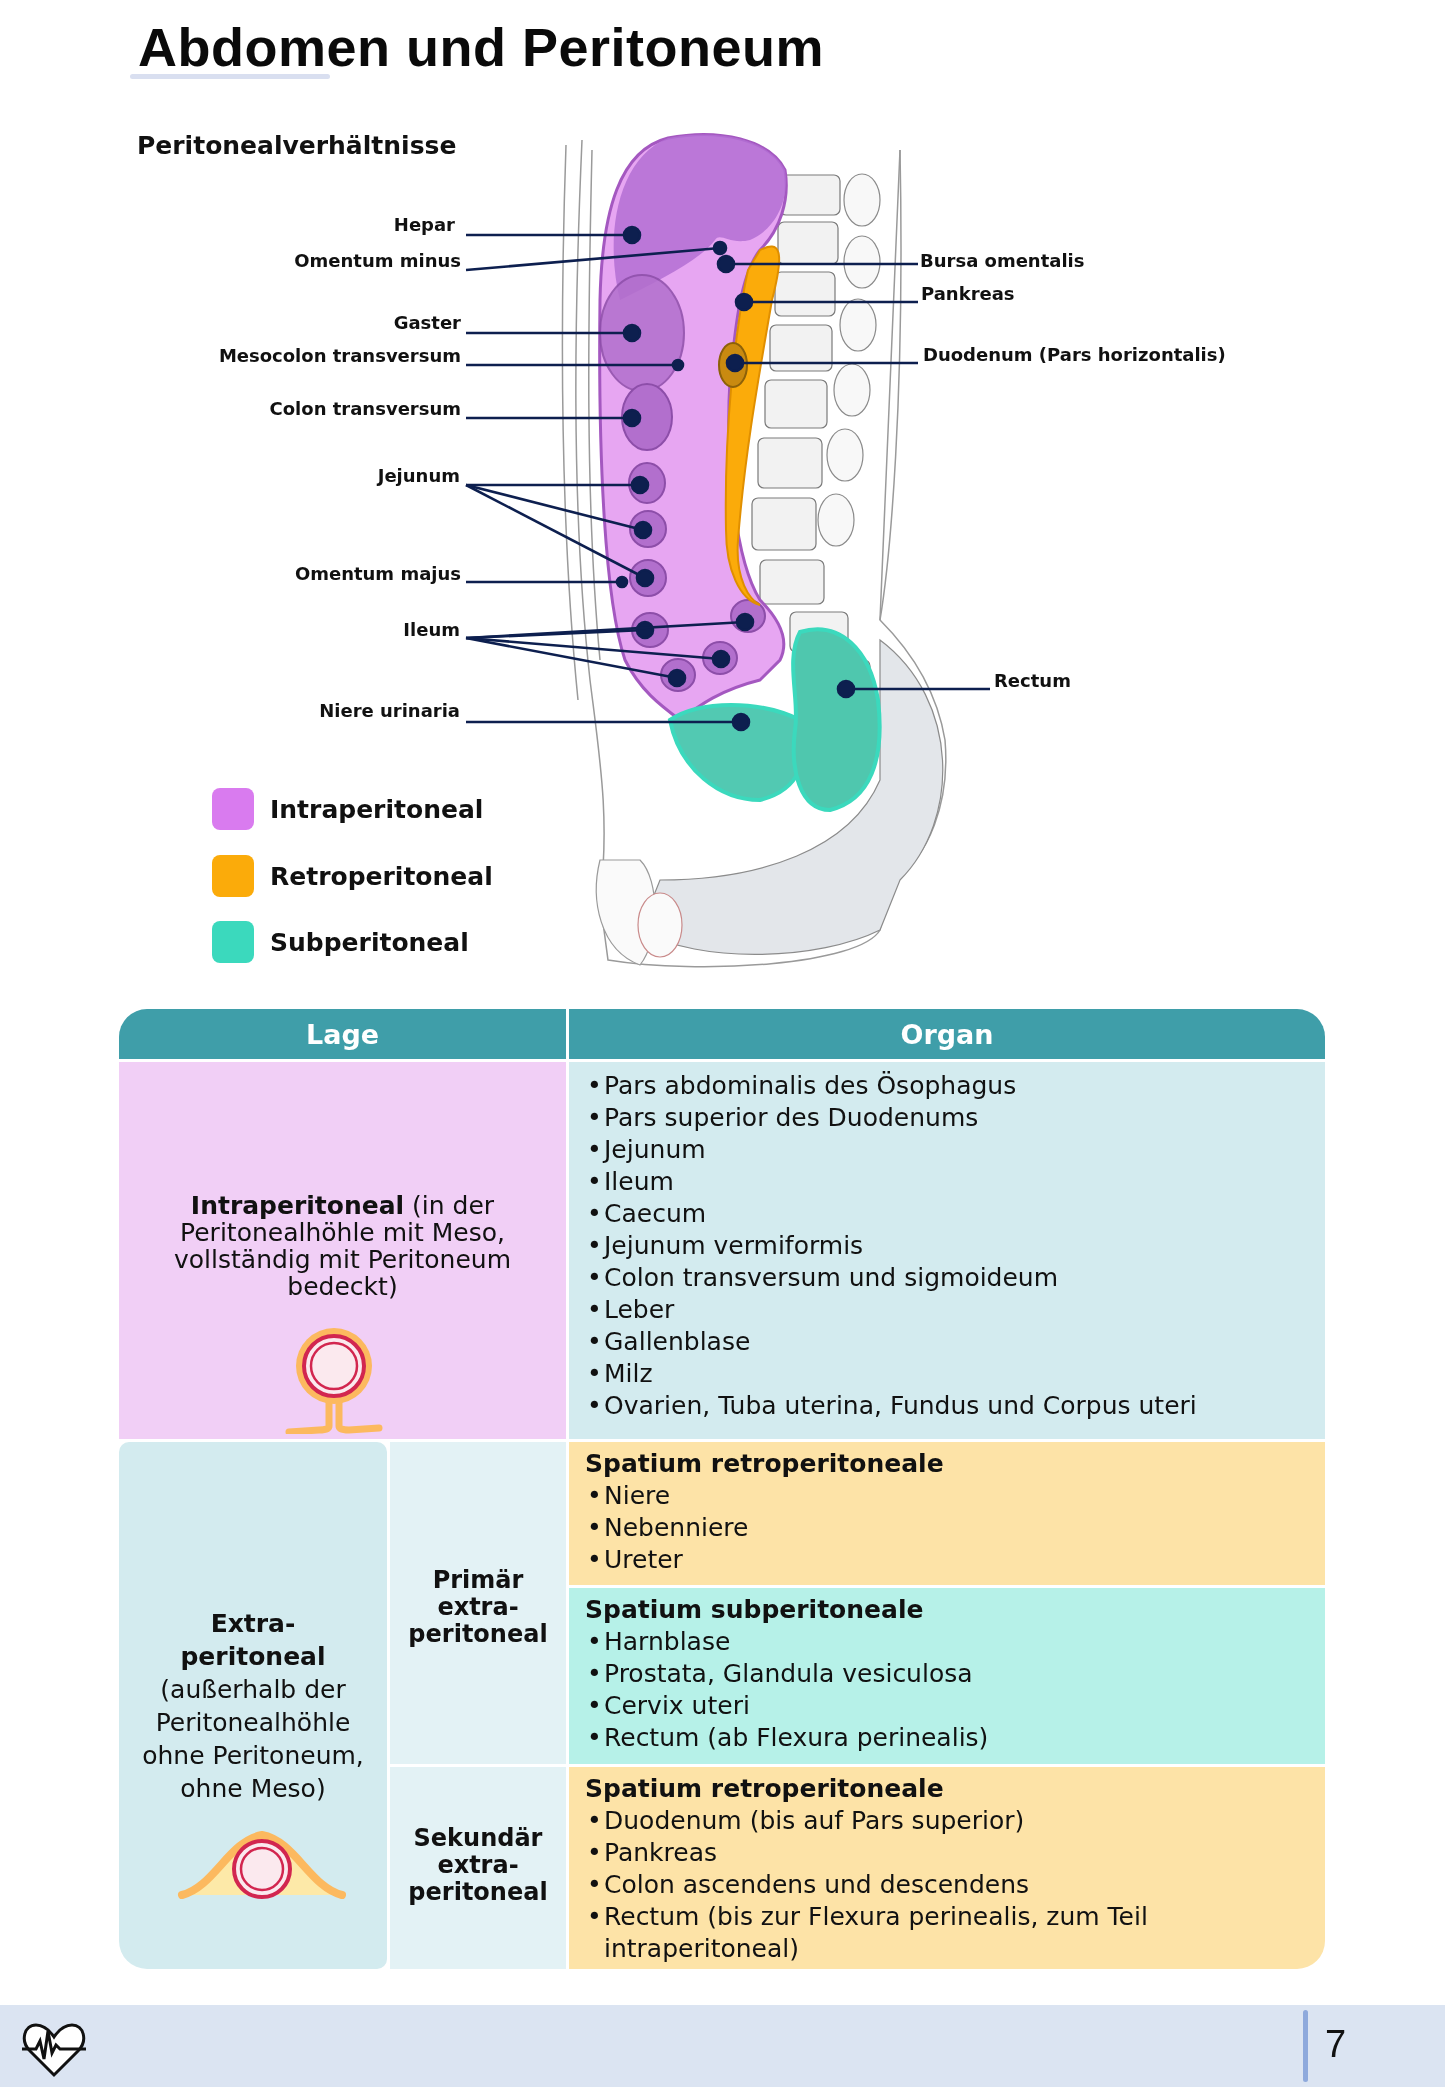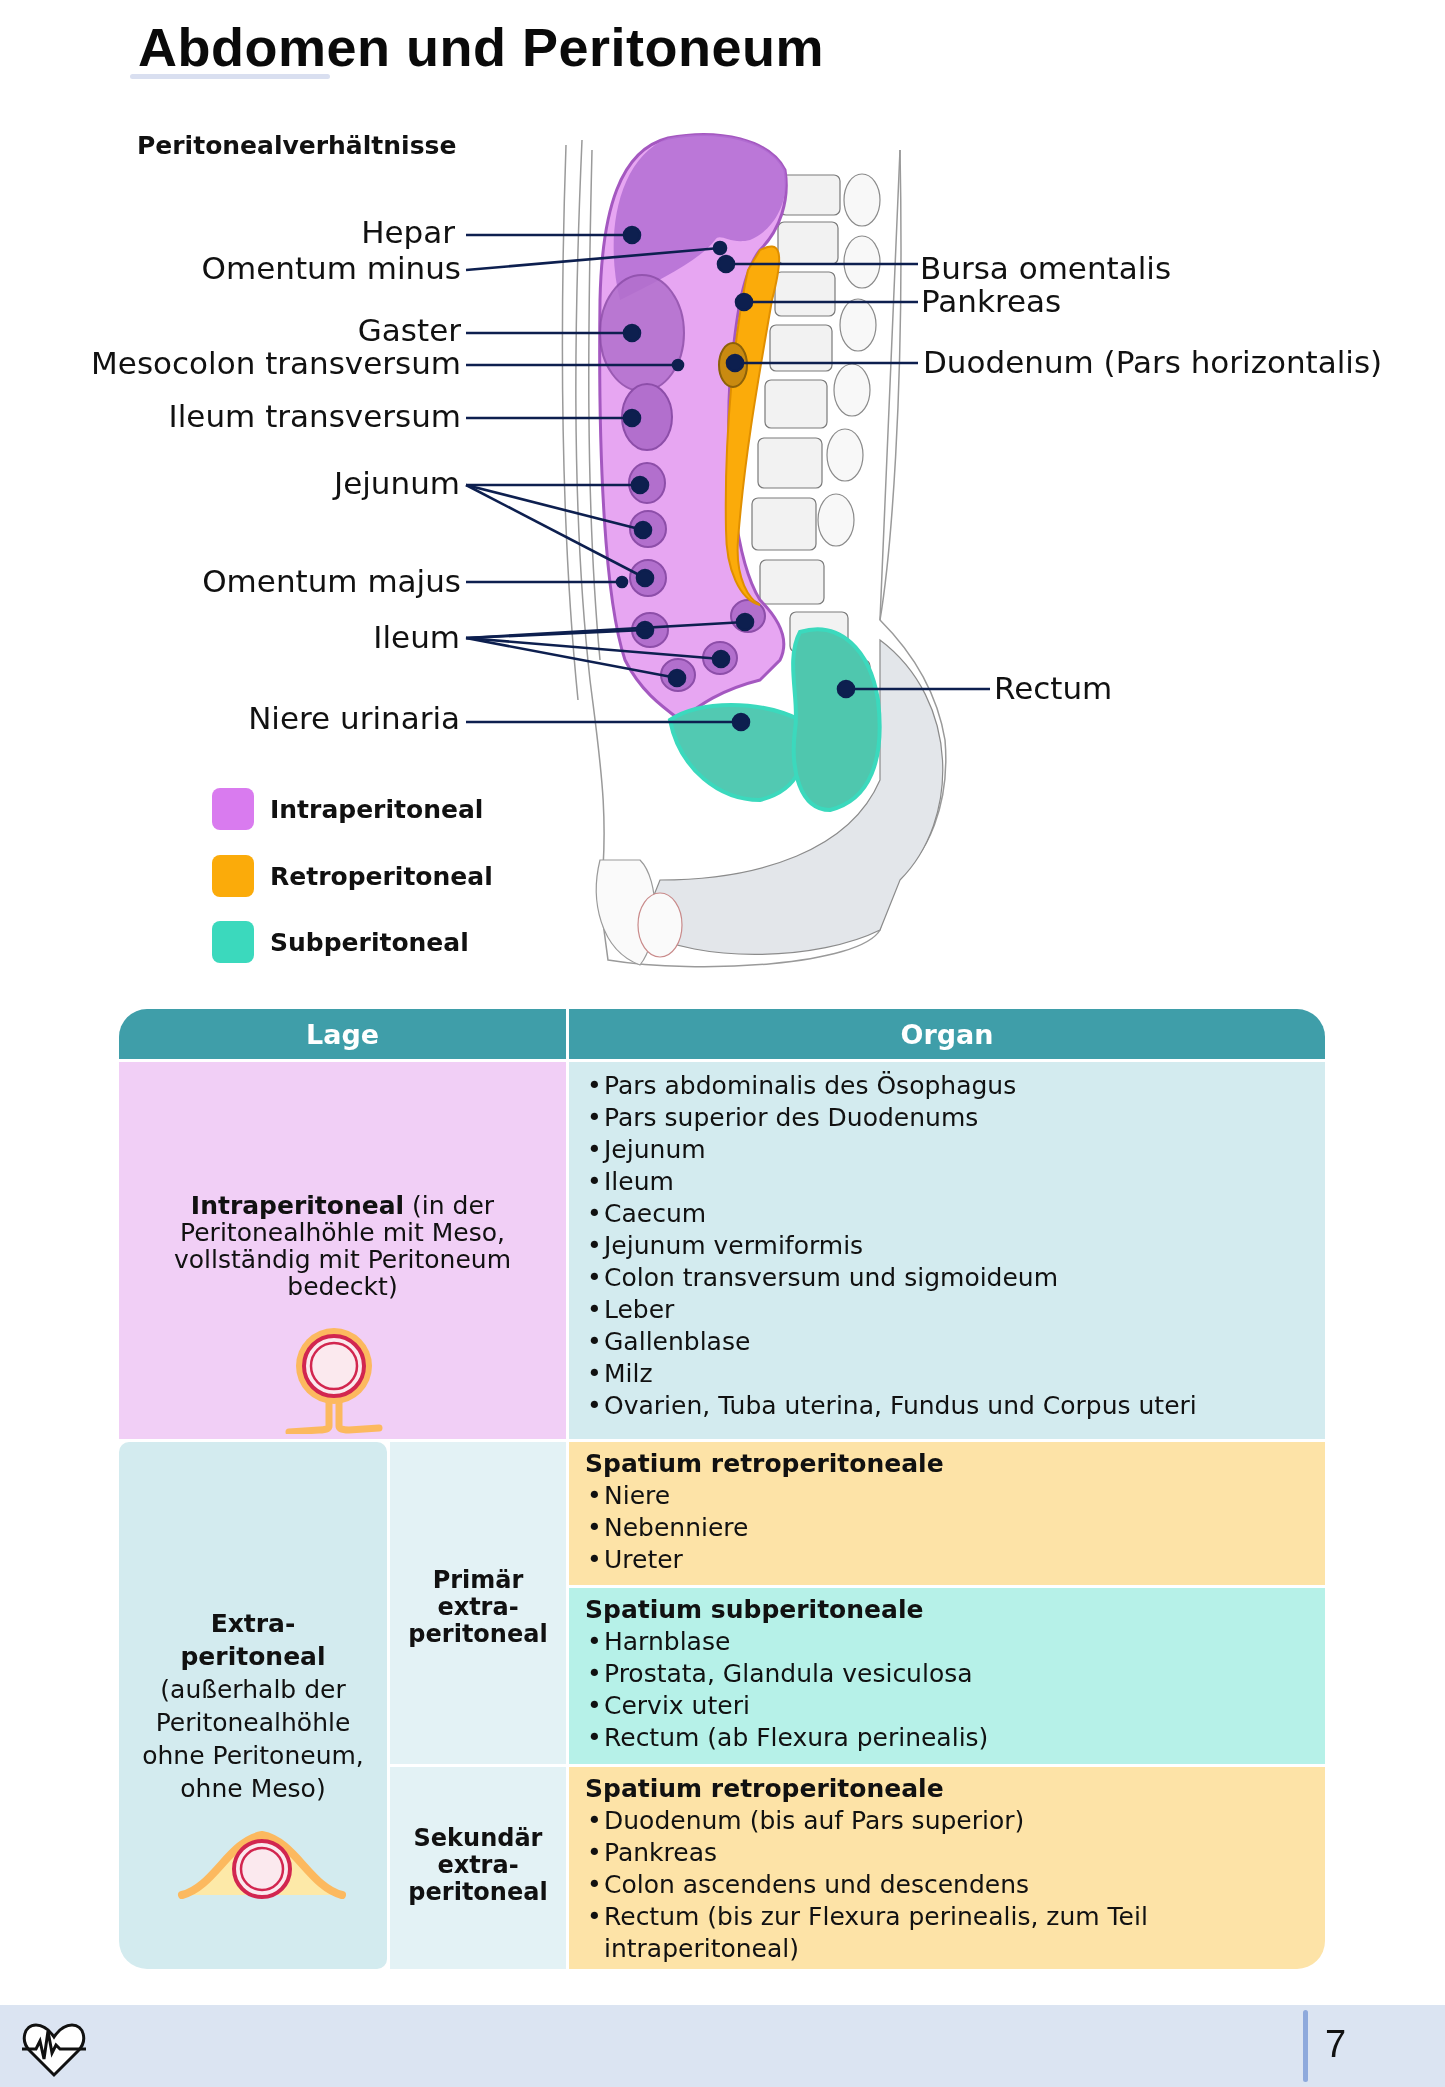--- a/index.html
+++ b/index.html
@@ -18,22 +18,22 @@
     background: #d9dff0; border-radius: 3px;
   }
   .subtitle {
     position: absolute; left: 137px; top: 131px;
     font-size: 25px; font-weight: bold; color: #111;
     font-family: "DejaVu Sans", sans-serif;
   }
   
   .figure { position: absolute; left: 0; top: 0; width: 1445px; height: 990px; }
   .label {
-    position: absolute; font-size: 31px; color: #111; white-space: nowrap;
-    font-family: "DejaVu Sans", sans-serif; font-weight: normal;
+    position: absolute; font-size: 18px; color: #111; white-space: nowrap;
+    font-family: "DejaVu Sans", sans-serif; font-weight: bold;
   }
   .label.left { text-align: right; }
   .legend-item { position: absolute; left: 212px; display: flex; align-items: center; }
   .legend-swatch { width: 42px; height: 42px; border-radius: 8px; margin-right: 16px; }
   .legend-label { font-size: 25px; font-weight: bold; color: #111; }
 
   
   .table {
     position: absolute; left: 119px; top: 1009px; width: 1206px; height: 960px;
   }
@@ -172,21 +172,21 @@
         <circle cx="735" cy="363" r="8"></circle>
       <line x1="846" y1="689" x2="990" y2="689"></line>
         <circle cx="846" cy="689" r="8"></circle>
     </g>
   </svg>
 
   <div class="label left" style="right:990px;top:214px">Hepar</div>
   <div class="label left" style="right:984px;top:250px">Omentum minus</div>
   <div class="label left" style="right:984px;top:312px">Gaster</div>
   <div class="label left" style="right:984px;top:345px">Mesocolon transversum</div>
-  <div class="label left" style="right:984px;top:398px">Ileum transversum</div>
+  <div class="label left" style="right:984px;top:398px">Colon transversum</div>
   <div class="label left" style="right:985px;top:465px">Jejunum</div>
   <div class="label left" style="right:984px;top:563px">Omentum majus</div>
   <div class="label left" style="right:985px;top:619px">Ileum</div>
   <div class="label left" style="right:985px;top:700px">Niere urinaria</div>
 
   <div class="label" style="left:920px;top:250px">Bursa omentalis</div>
   <div class="label" style="left:921px;top:283px">Pankreas</div>
   <div class="label" style="left:923px;top:344px">Duodenum (Pars horizontalis)</div>
   <div class="label" style="left:994px;top:670px">Rectum</div>
 

